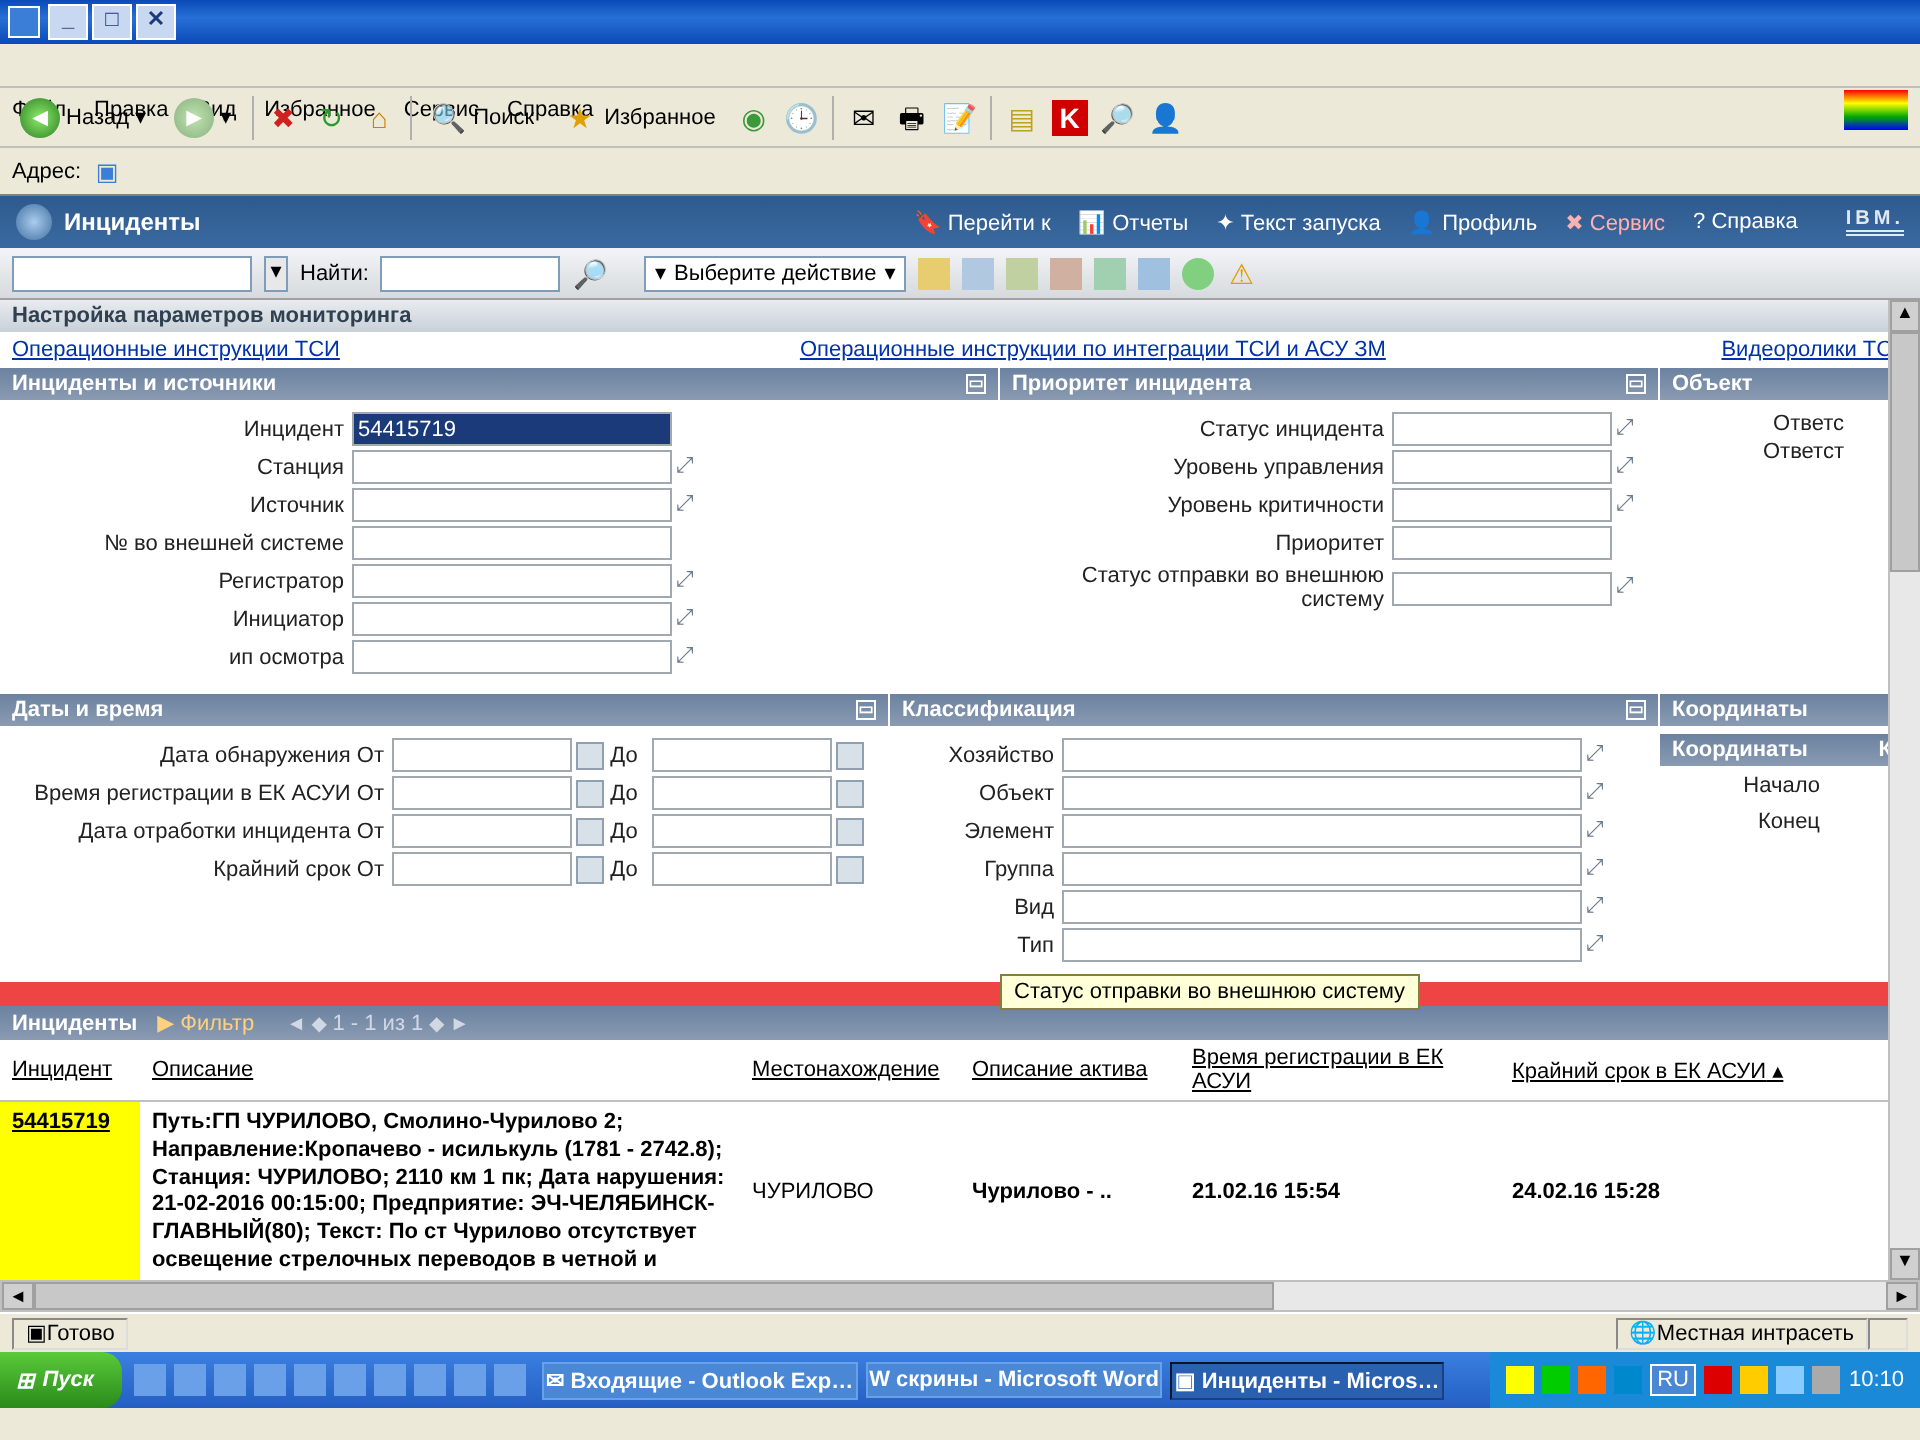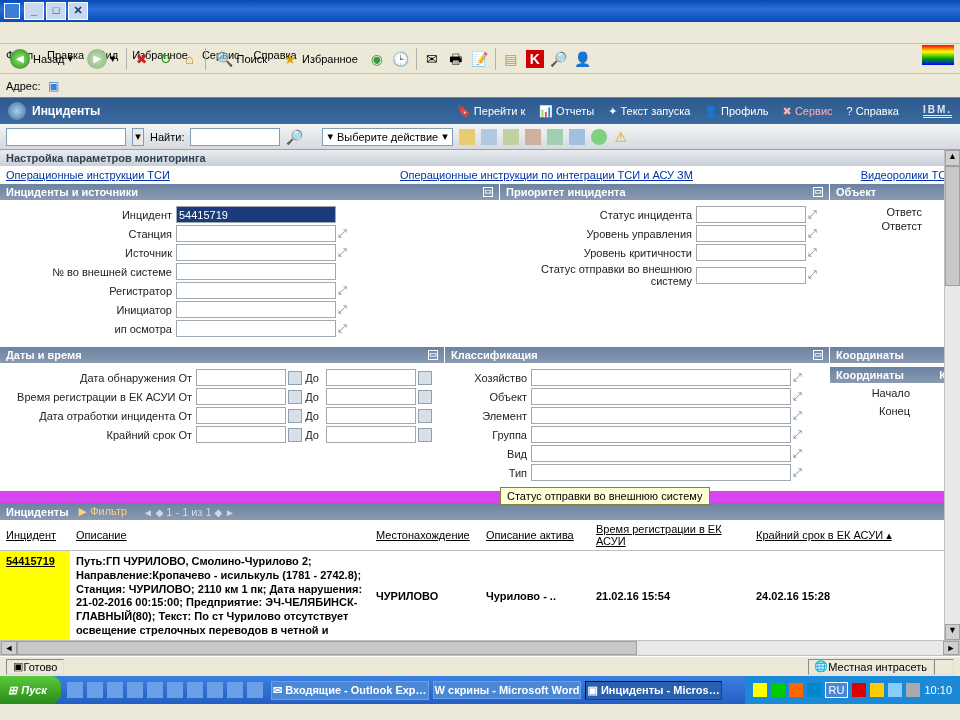--- a/index.html
+++ b/index.html
@@ -81,21 +81,21 @@
 .taskbar { background: linear-gradient(to bottom, #3a80e0, #245ec4); height: 28px; display: flex; align-items: center; color: #fff; }
 .startbtn { background: linear-gradient(to bottom, #5aca3a, #2a8a1a); height: 28px; padding: 0 14px 0 8px; display: flex; align-items: center; font-weight: bold; font-style: italic; border-radius: 0 10px 10px 0; cursor: pointer; }
 .taskbar .ql { display: flex; gap: 4px; padding: 0 6px; }
 .taskbar .ql span { width: 16px; height: 16px; background: #6aa0e8; cursor: pointer; }
 .taskbar .task { background: #4a88d6; border: 1px solid #6aa0e8; padding: 2px 1px; margin: 0 2px; cursor: pointer; max-width: 170px; white-space: nowrap; overflow: hidden; text-overflow: ellipsis; font-weight: bold; }
 .taskbar .task.active { background: #2a60b0; border: 1px inset #1a4080; }
 .tray { background: #1a8ad8; margin-left: auto; height: 28px; display: flex; align-items: center; gap: 4px; padding: 0 8px; }
 .tray span.ic { width: 14px; height: 14px; }
 
 
-.content-scroll { position: relative; height: 490px; overflow: hidden; background: #d946ef; }
+.content-scroll { position: relative; height: 490px; overflow: hidden; background: #ef4444; }
 .vscroll { position: absolute; right: 0; top: 0; bottom: 0; width: 16px; background: #e8e8e8; border-left: 1px solid #c0c0c0; display: flex; flex-direction: column; }
 .vscroll .arr { height: 16px; background: #d0d0d0; border: 1px solid #a0a0a0; text-align: center; font-size: 9px; cursor: pointer; }
 .vscroll .thumb { height: 120px; background: #c8c8c8; border: 1px solid #a0a0a0; }
 .vscroll .track { flex: 1; }
 </style>
 </head>
 <body>
 
 <div class="titlebar">
   <span class="ie-icon"></span>
@@ -248,20 +248,24 @@
             <label style="width:190px">Уровень управления</label>
             <input style="width: 110px;">
             <span class="pick">⤢</span>
           </div>
         <div class="form-row">
             <label style="width:190px">Уровень критичности</label>
             <input style="width: 110px;">
             <span class="pick">⤢</span>
           </div>
         <div class="form-row">
+            <label style="width:190px">Приоритет</label>
+            <input style="width: 110px;">
+          </div>
+        <div class="form-row">
             <label style="width:190px">Статус отправки во внешнюю систему</label>
             <input style="width: 110px;">
             <span class="pick">⤢</span>
           </div>
       </div>
     </div>
     <div style="flex:1">
       <div class="sec-header">
           <span>Объект</span>
         </div>
@@ -387,21 +391,21 @@
       <th style="width:70px">Инцидент</th>
       <th style="width:300px">Описание</th>
       <th style="width:110px">Местонахождение</th>
       <th style="width:110px">Описание актива</th>
       <th style="width:160px">Время регистрации в ЕК АСУИ</th>
       <th><span>Крайний срок в ЕК АСУИ</span> ▴</th>
     </tr>
     <tr>
       <td class="idcell">54415719</td>
       <td style="font-weight:bold;line-height:1.25">Путь:ГП ЧУРИЛОВО, Смолино-Чурилово 2; Направление:Кропачево - исилькуль (1781 - 2742.8); Станция: ЧУРИЛОВО; 2110 км 1 пк; Дата нарушения: 21-02-2016 00:15:00; Предприятие: ЭЧ-ЧЕЛЯБИНСК-ГЛАВНЫЙ(80); Текст: По ст Чурилово отсутствует освещение стрелочных переводов в четной и</td>
-      <td style="font-weight:bold;vertical-align:middle">ЧУРИЛОВО</td>
+      <td style="font-weight:normal;vertical-align:middle">ЧУРИЛОВО</td>
       <td style="font-weight:bold;vertical-align:middle">Чурилово - ..</td>
       <td style="font-weight:bold;vertical-align:middle">21.02.16 15:54</td>
       <td style="font-weight:bold;vertical-align:middle">24.02.16 15:28</td>
     </tr>
   </tbody>
     </table>
 
   <div class="vscroll">
     <div class="arr">▲</div>
     <div class="thumb"></div>

